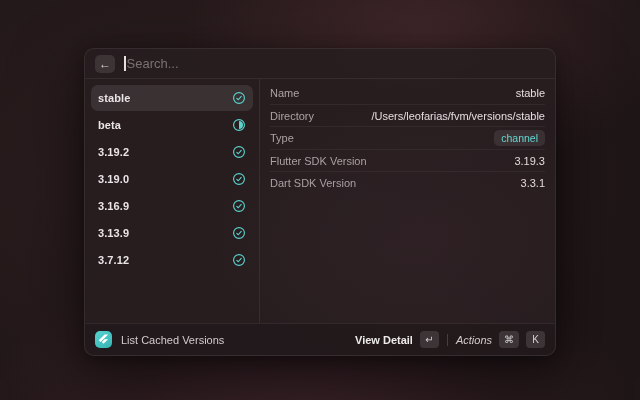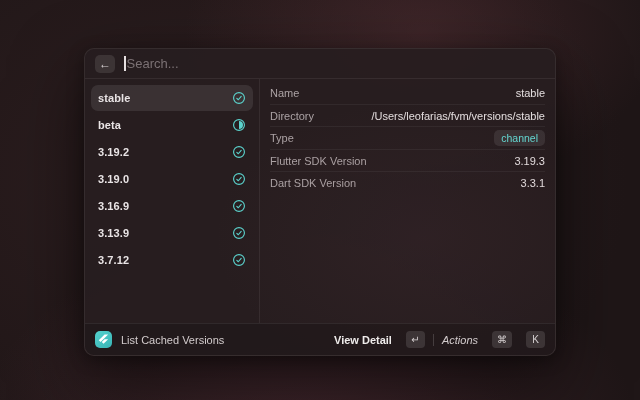--- a/index.html
+++ b/index.html
@@ -55,21 +55,21 @@
     padding:2px 7px; border-radius:5px; }
   
   .footer{ height:32px; flex:0 0 32px; border-top:1px solid rgba(255,255,255,0.07);
     display:flex; align-items:center; padding:0 10px; gap:9px;
     background:rgba(30,22,24,0.55); position:relative; z-index:1; }
   .app-icon{ width:17px; height:17px; border-radius:5px;
     background:linear-gradient(145deg,#55d2cd,#38b4b6);
     display:flex; align-items:center; justify-content:center; }
   .footer-title{ font-size:11px; color:#d3cccd; }
   .footer-right{ margin-left:auto; display:flex; align-items:center; gap:8px; }
-  .hint-btn{ display:flex; align-items:center; gap:14px; background:none; border:none;
+  .hint-btn{ display:flex; align-items:center; gap:7px; background:none; border:none;
     cursor:pointer; font-family:"Liberation Sans", sans-serif; }
   .hint-primary{ font-size:11px; font-weight:700; color:#efeceb; }
   .hint-secondary{ font-size:11px; font-weight:500; color:#d3cccd;font-style:italic; }
   .key{ min-width:19px; height:17px; padding:0 5px; border-radius:4px;
     background:rgba(255,255,255,0.12); color:#d6d0d1; font-size:10px;
     display:flex; align-items:center; justify-content:center; }
   .vdiv{ width:1px; height:12px; background:rgba(255,255,255,0.16); }
 </style>
 </head>
 <body>

